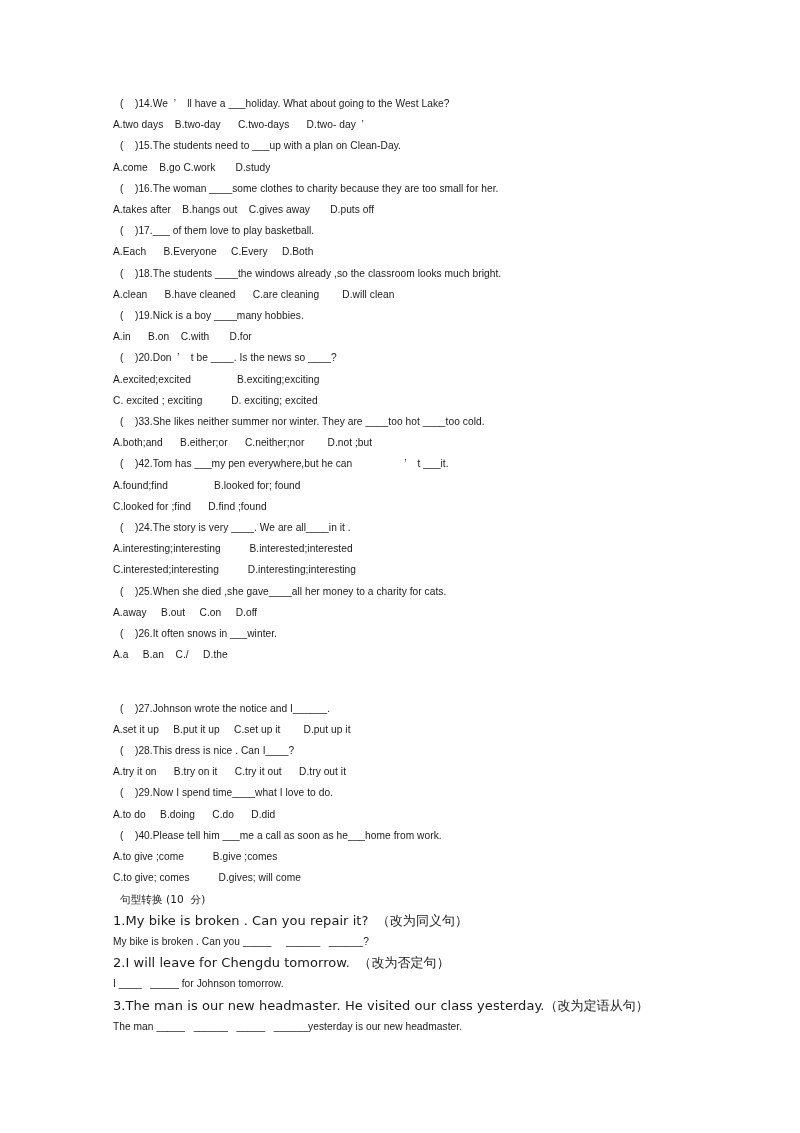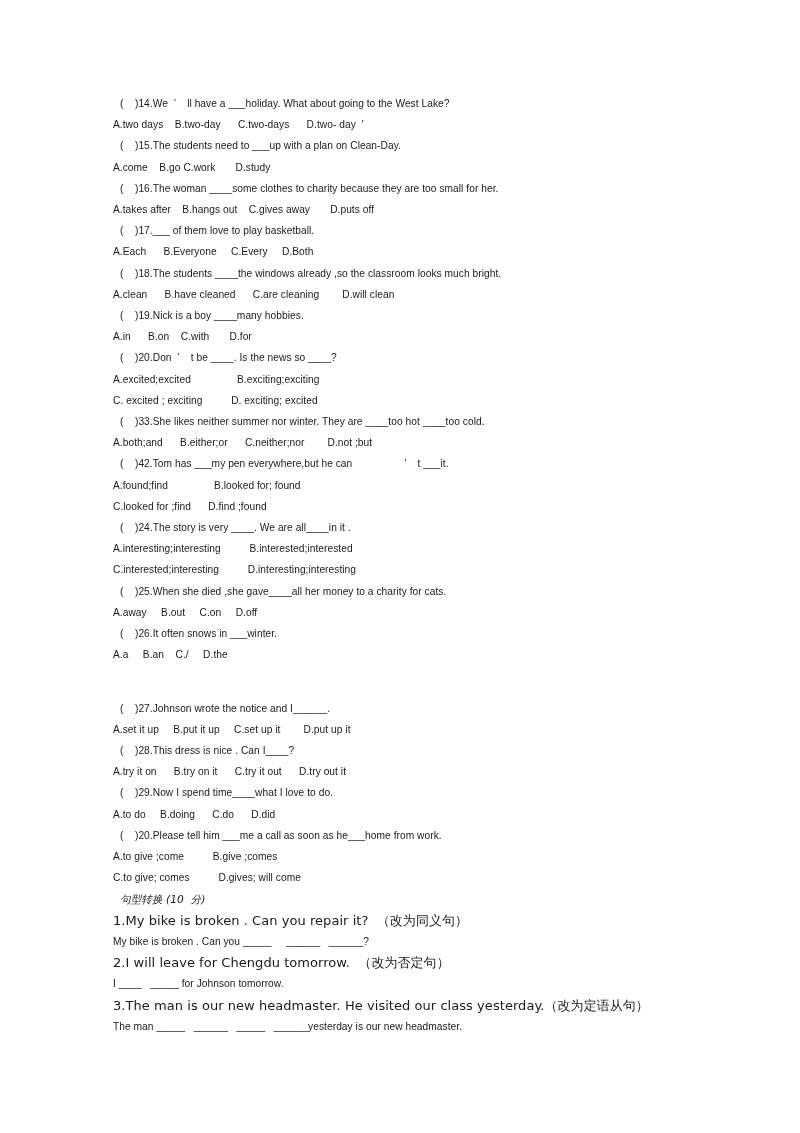--- a/index.html
+++ b/index.html
@@ -38,21 +38,20 @@
   
   .line.stem {
     padding-left: 7px;
   }
   .line.opts {
     padding-left: 0px;
   }
   .line.section-head {
     padding-left: 7px;
     font-size: 10.6px;
-    font-style: italic;
   }
   .line.conv {
     padding-left: 0px;
   }
   .line.conv-ans {
     padding-left: 0px;
   }
   .spacer {
     height: 21.2px;
   }
@@ -114,21 +113,21 @@
 
     <div class="line stem">(    )27.Johnson wrote the notice and I______.</div>
     <div class="line opts">A.set it up     B.put it up     C.set up it        D.put up it</div>
 
     <div class="line stem">(    )28.This dress is nice . Can I____?</div>
     <div class="line opts">A.try it on      B.try on it      C.try it out      D.try out it</div>
 
     <div class="line stem">(    )29.Now I spend time____what I love to do.</div>
     <div class="line opts">A.to do     B.doing      C.do      D.did</div>
 
-    <div class="line stem">(    )20.Please tell him ___me a call as soon as he___home from work.</div>
+    <div class="line stem">(    )40.Please tell him ___me a call as soon as he___home from work.</div>
     <div class="line opts">A.to give ;come          B.give ;comes</div>
     <div class="line opts">C.to give; comes          D.gives; will come</div>
 
     <div class="line section-head cjk">句型转换 (10  分)</div>
 
     <div class="line conv cjk">1.My bike is broken . Can you repair it?  （改为同义句）</div>
     <div class="line conv-ans">My bike is broken . Can you _____     ______   ______?</div>
 
     <div class="line conv cjk">2.I will leave for Chengdu tomorrow.  （改为否定句）</div>
     <div class="line conv-ans">I ____   _____ for Johnson tomorrow.</div>

